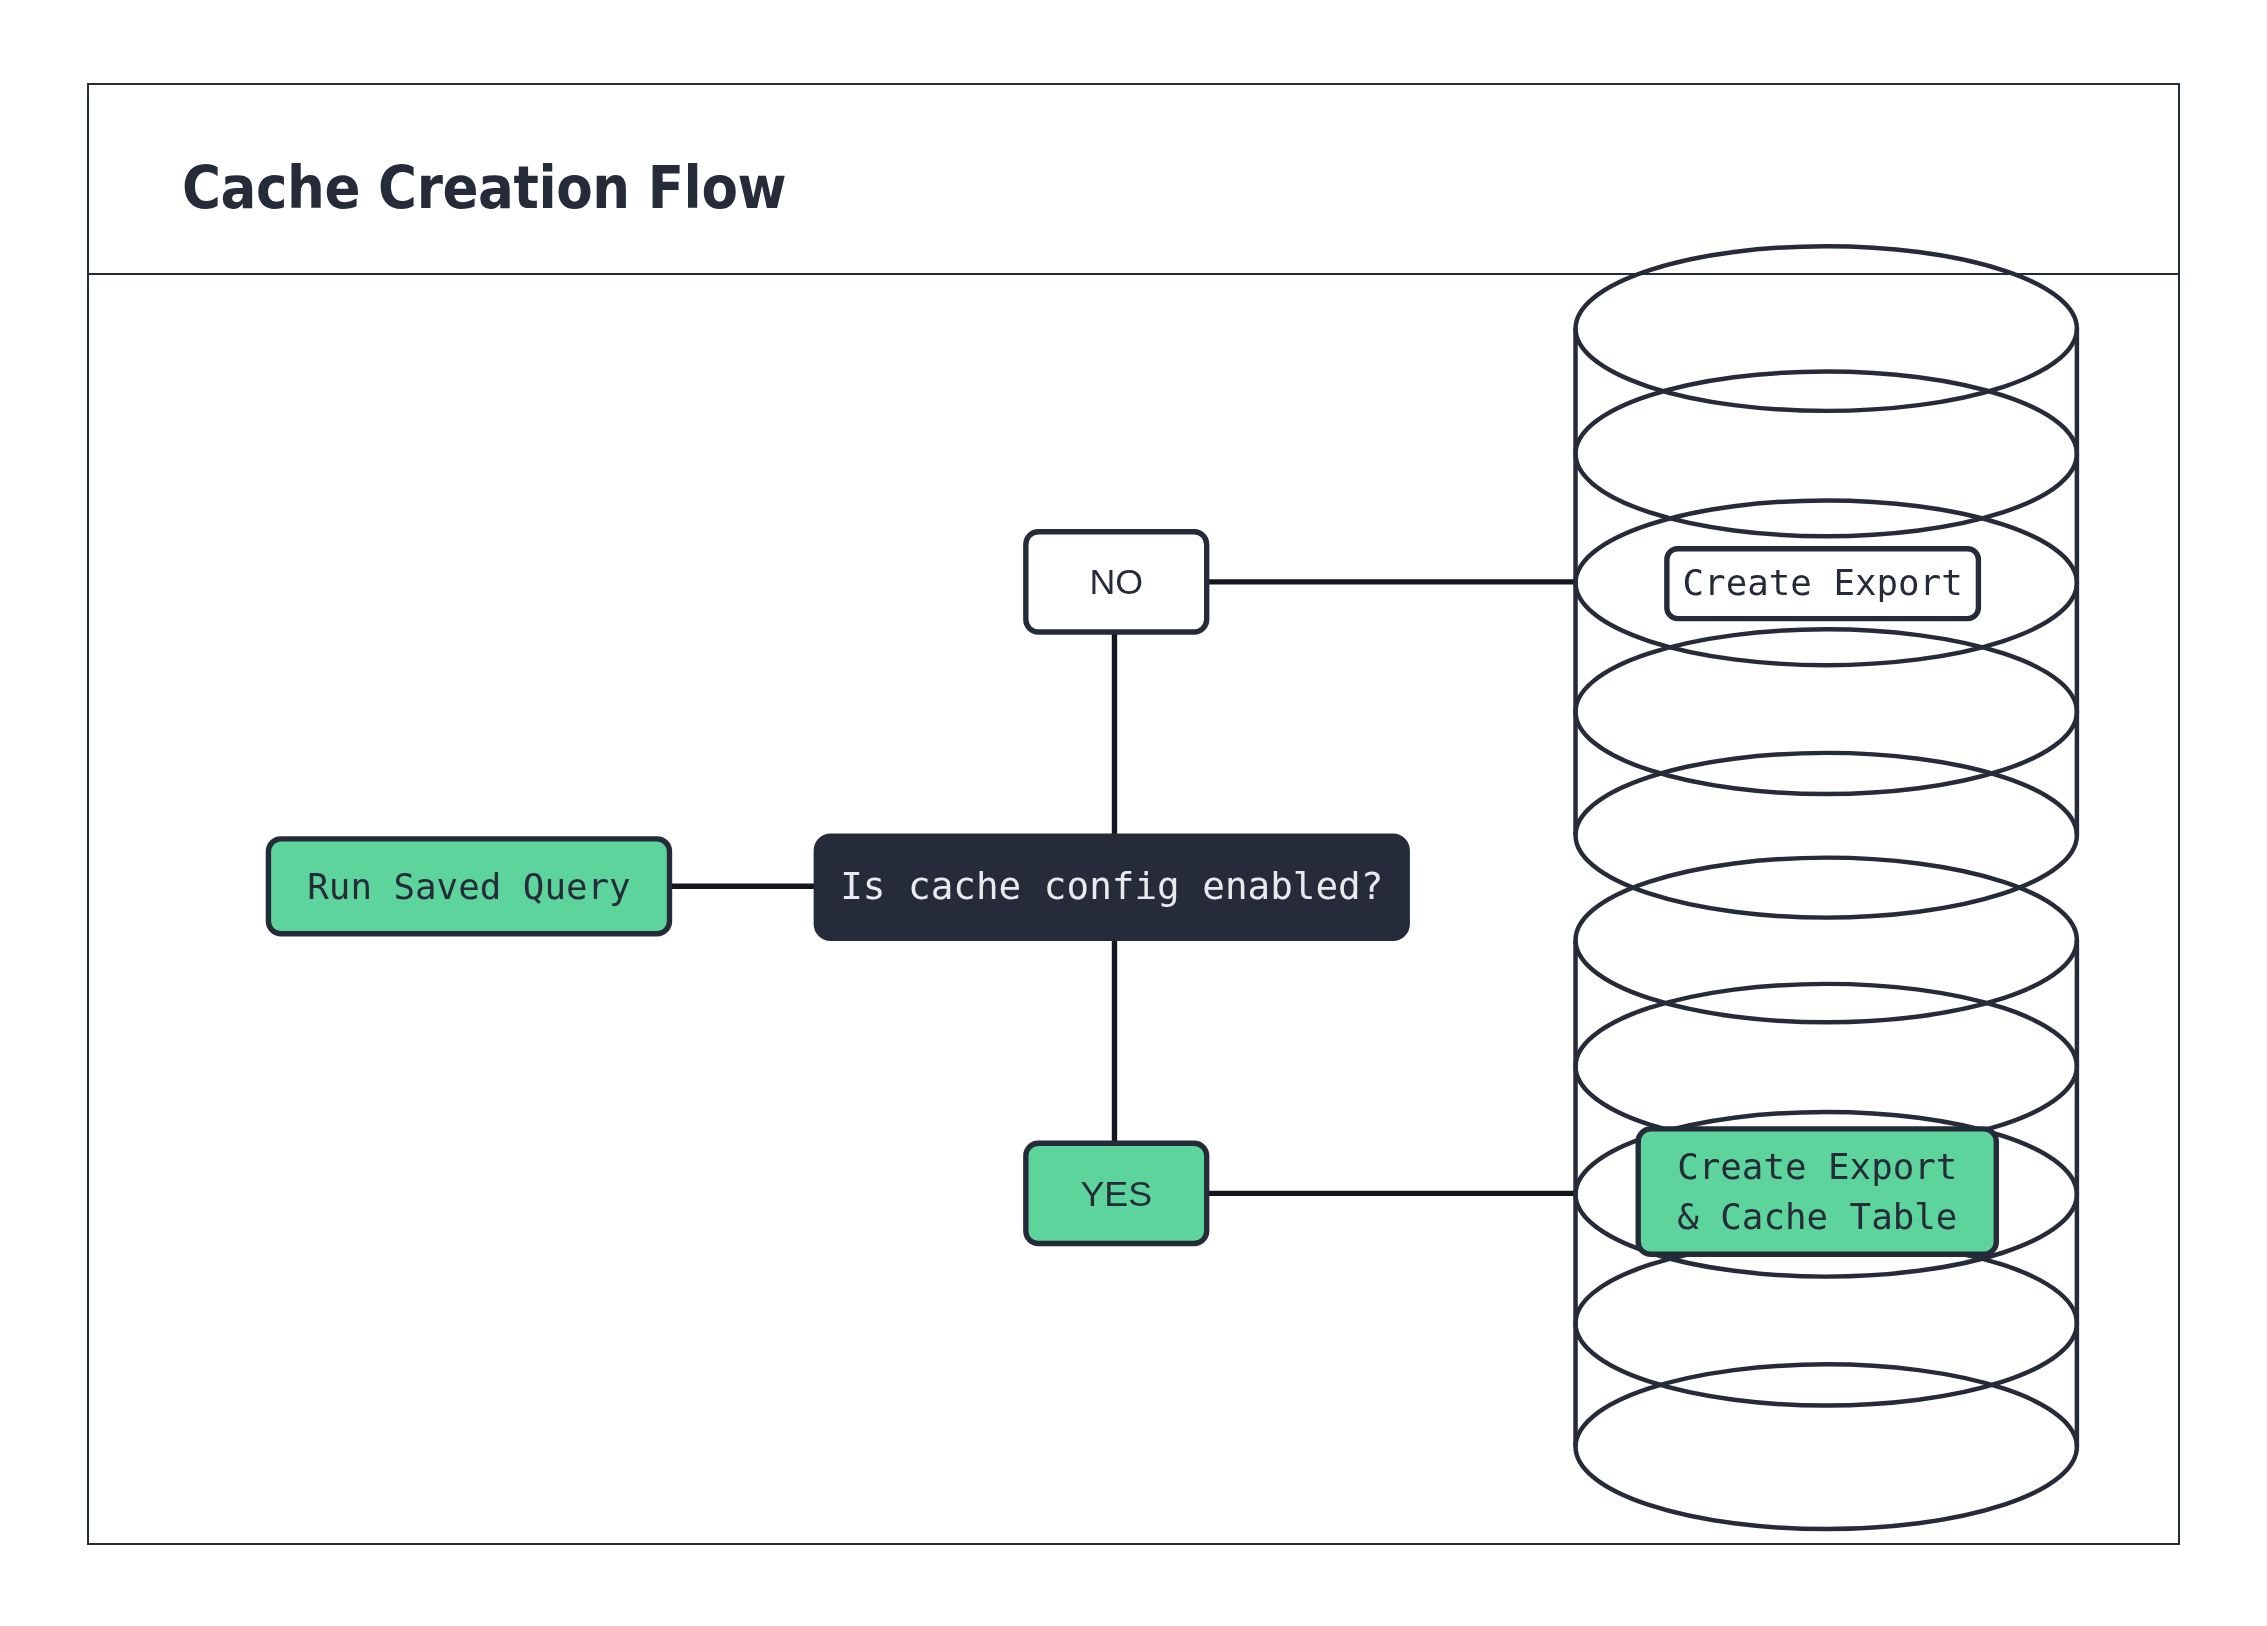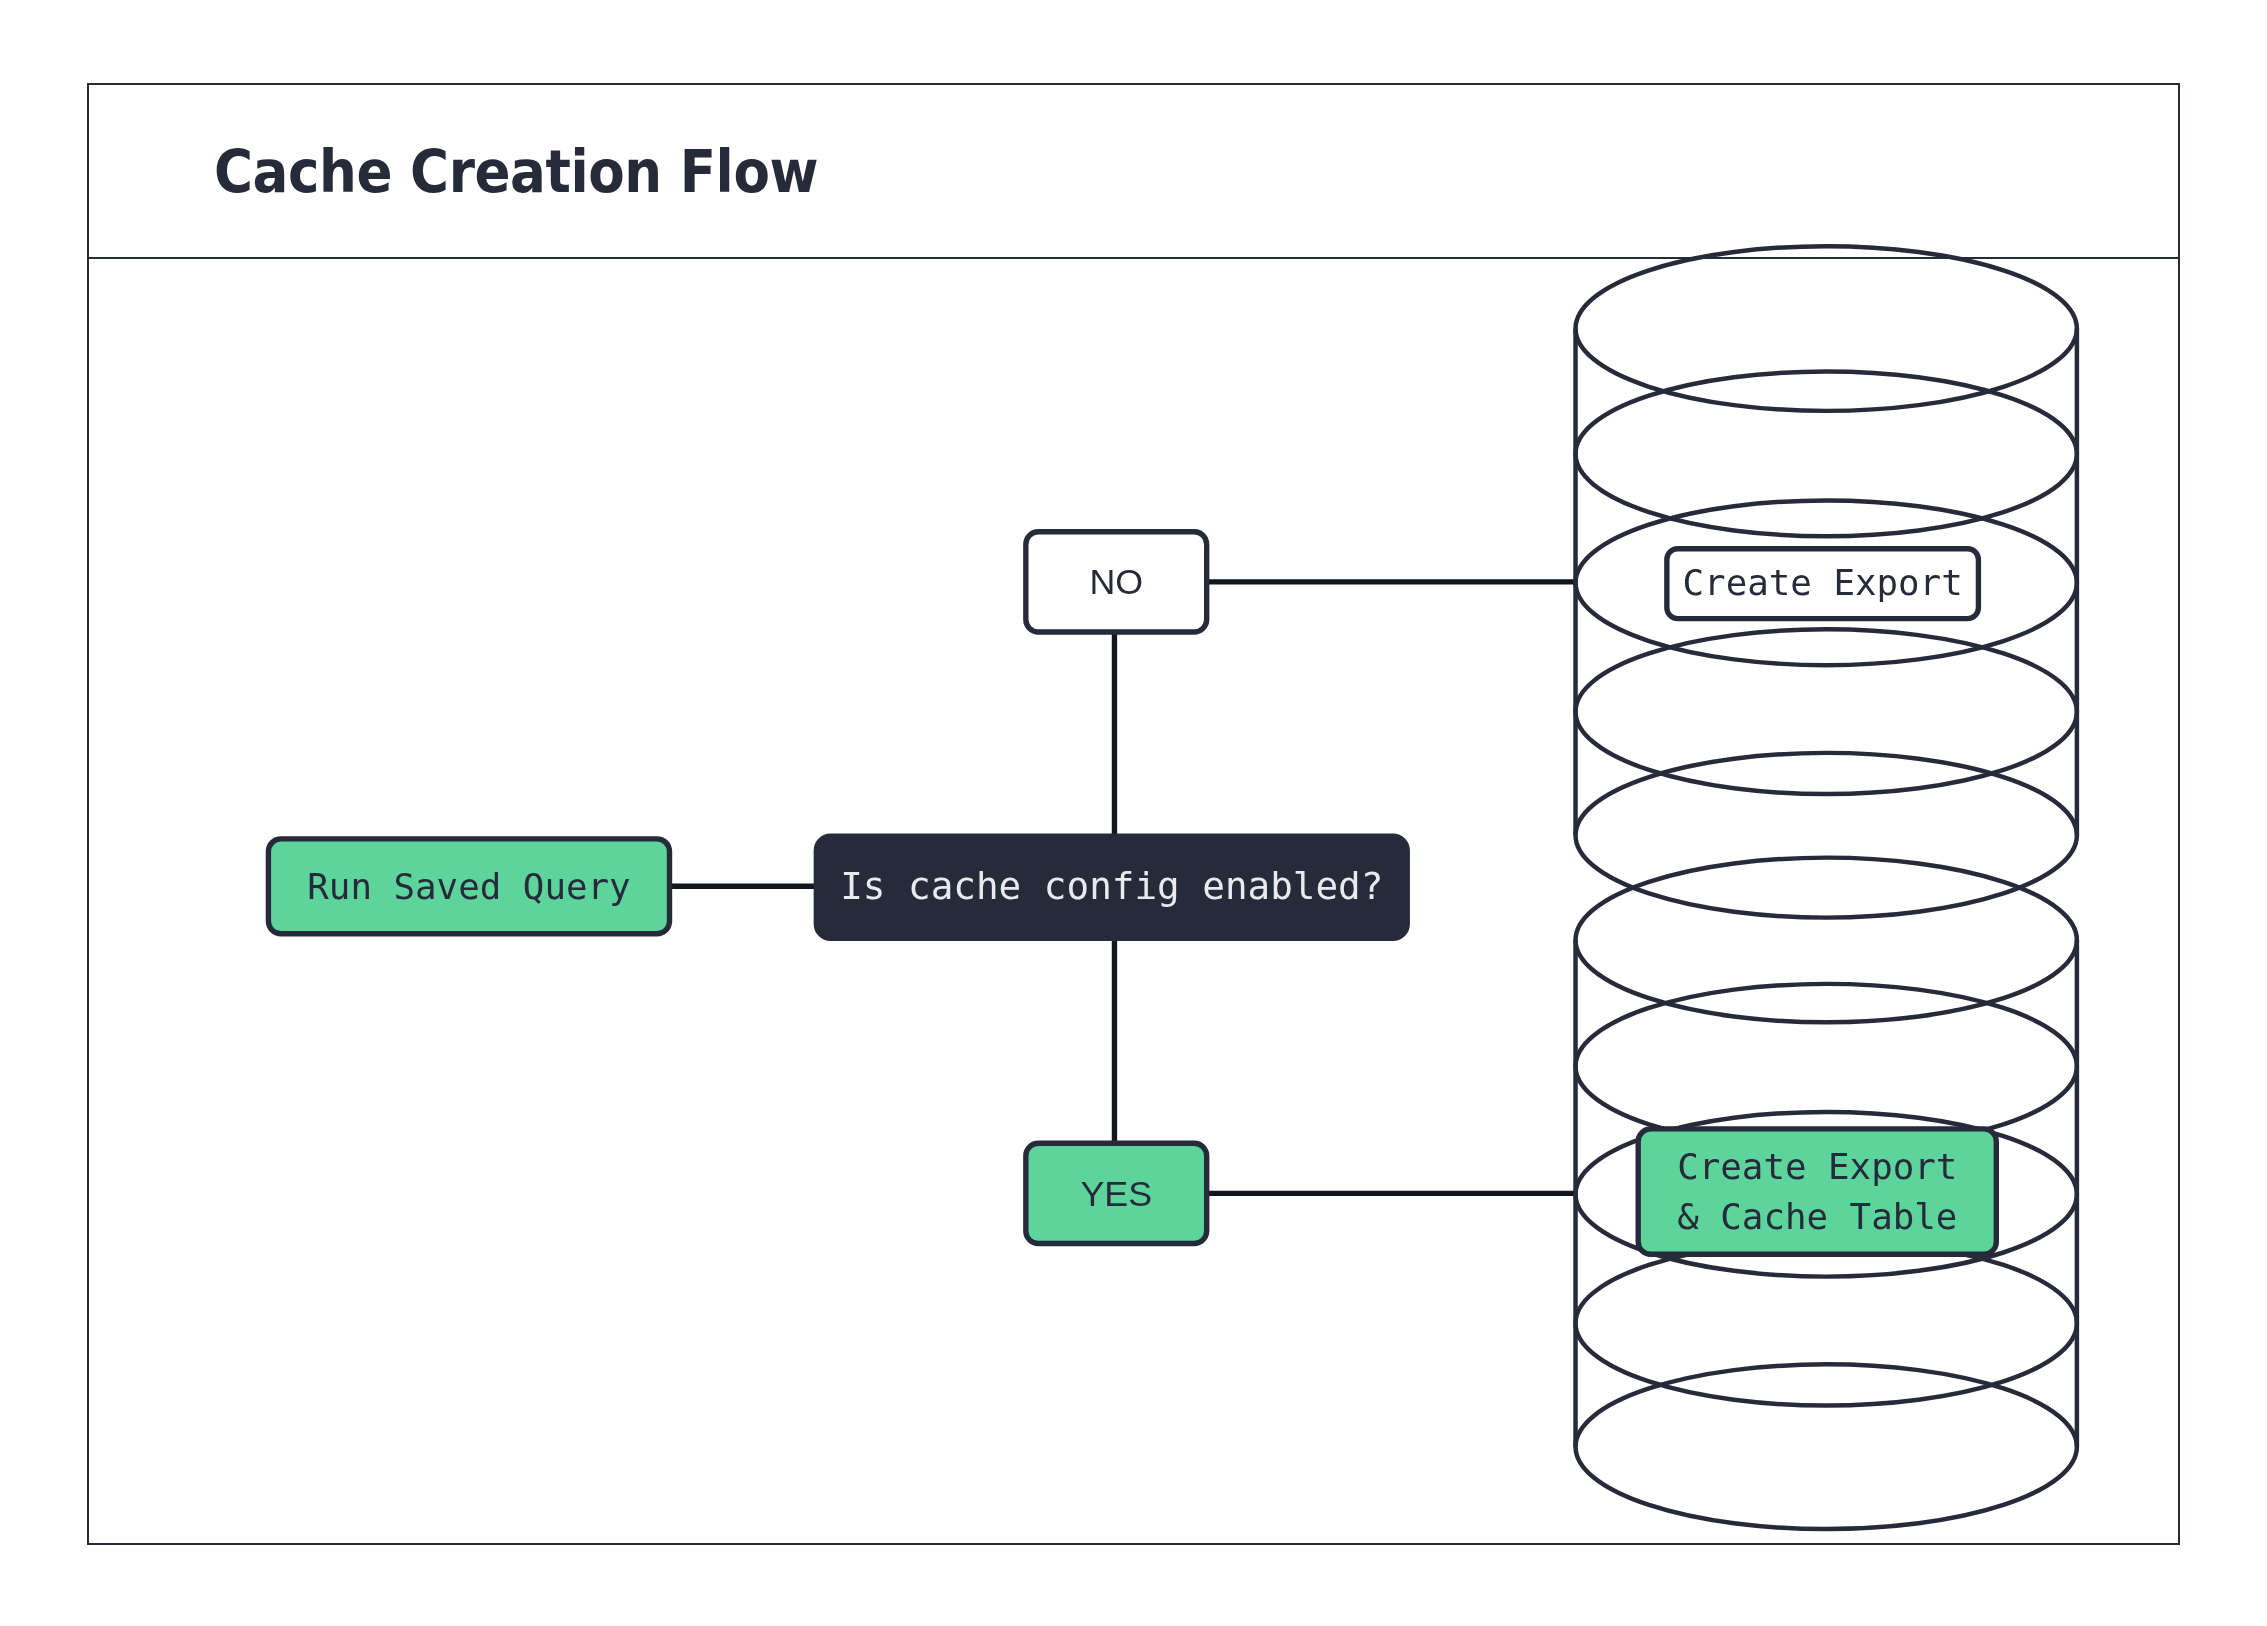--- a/index.html
+++ b/index.html
@@ -25,28 +25,27 @@
     top: 83px;
     width: 2093px;
     height: 1462px;
     border: 2.7px solid #262b3a;
     box-sizing: border-box;
     background: #ffffff;
   }
   .frame-title-bar {
     position: absolute;
     left: 0;
-    top: 0;
+    top: 16px;
     width: 100%;
     height: 174px;
     border-bottom: 2.7px solid #262b3a;
     box-sizing: border-box;
     display: flex;
     align-items: center;
-    padding-left: 32px;
   }
   .frame-title {
     margin-left: 93px;
     font-family: "DejaVu Sans Condensed", "Liberation Sans", sans-serif;
     font-size: 59px;
     font-weight: 700;
     color: #262b3a;
     letter-spacing: -0.4px;
     white-space: nowrap;
   }

